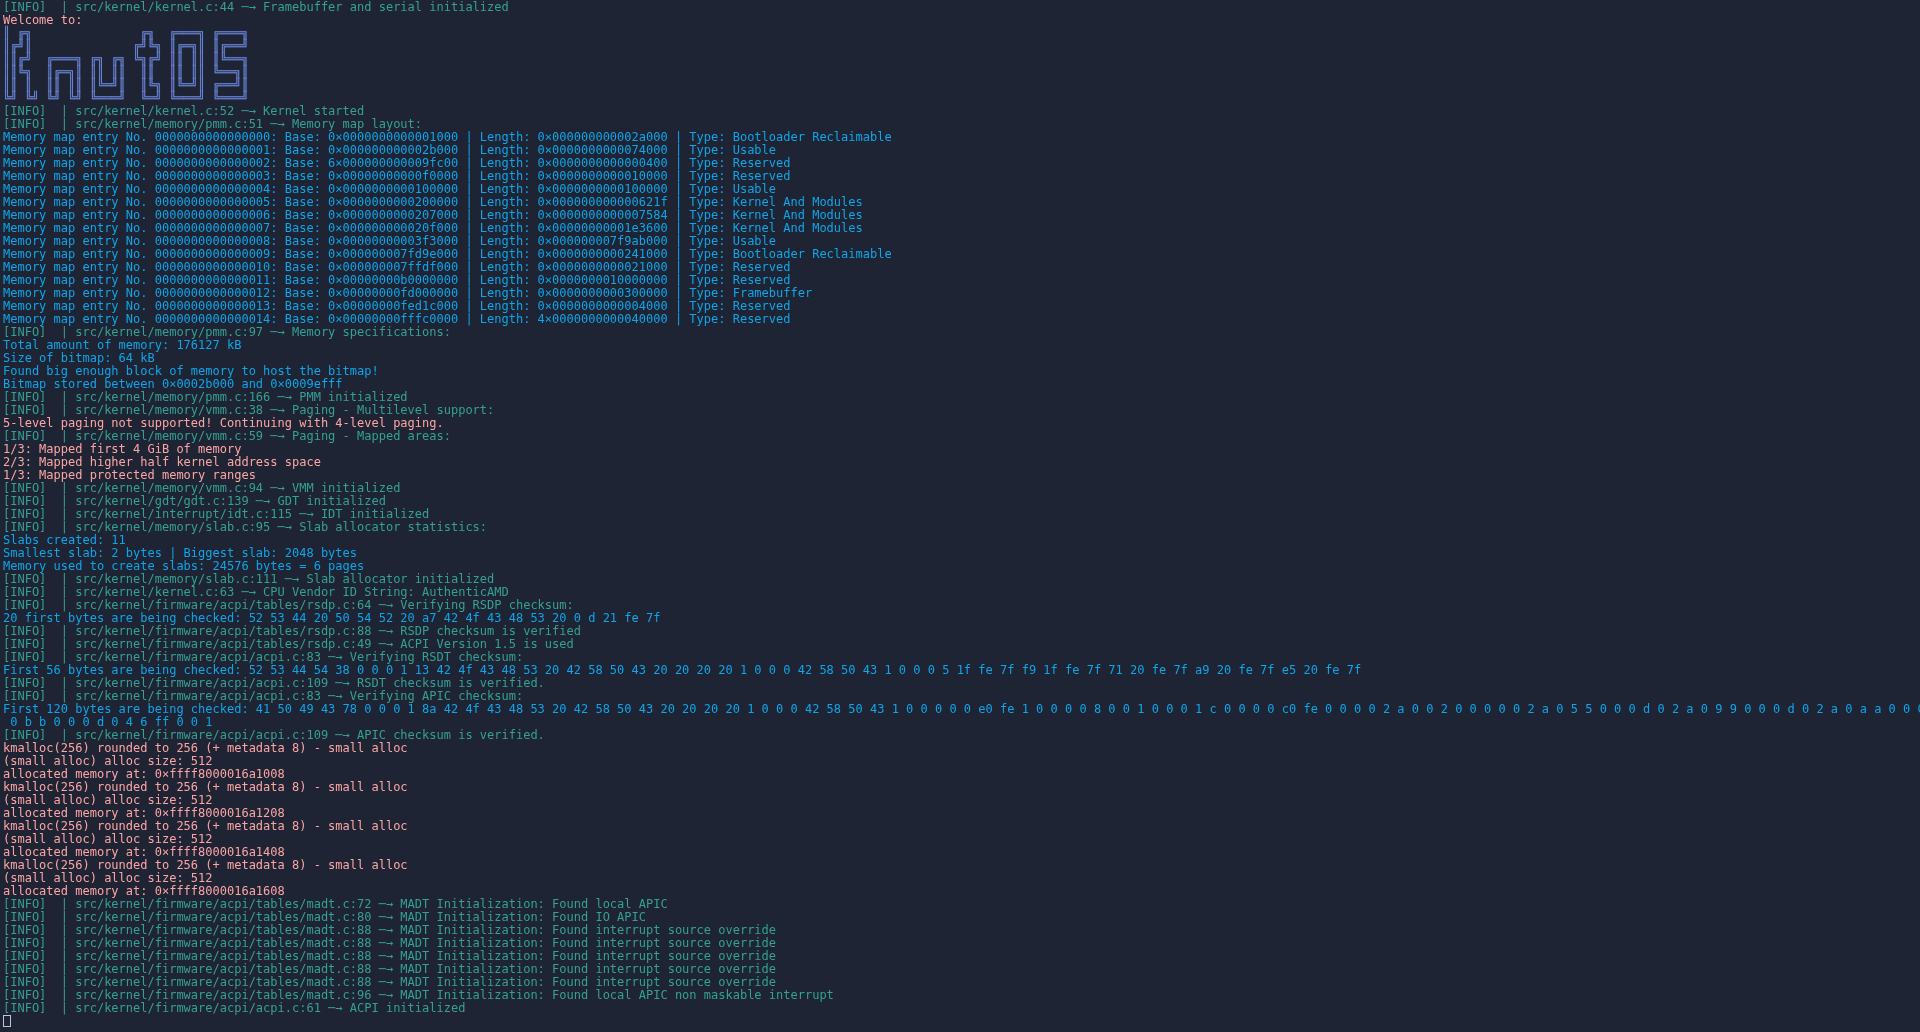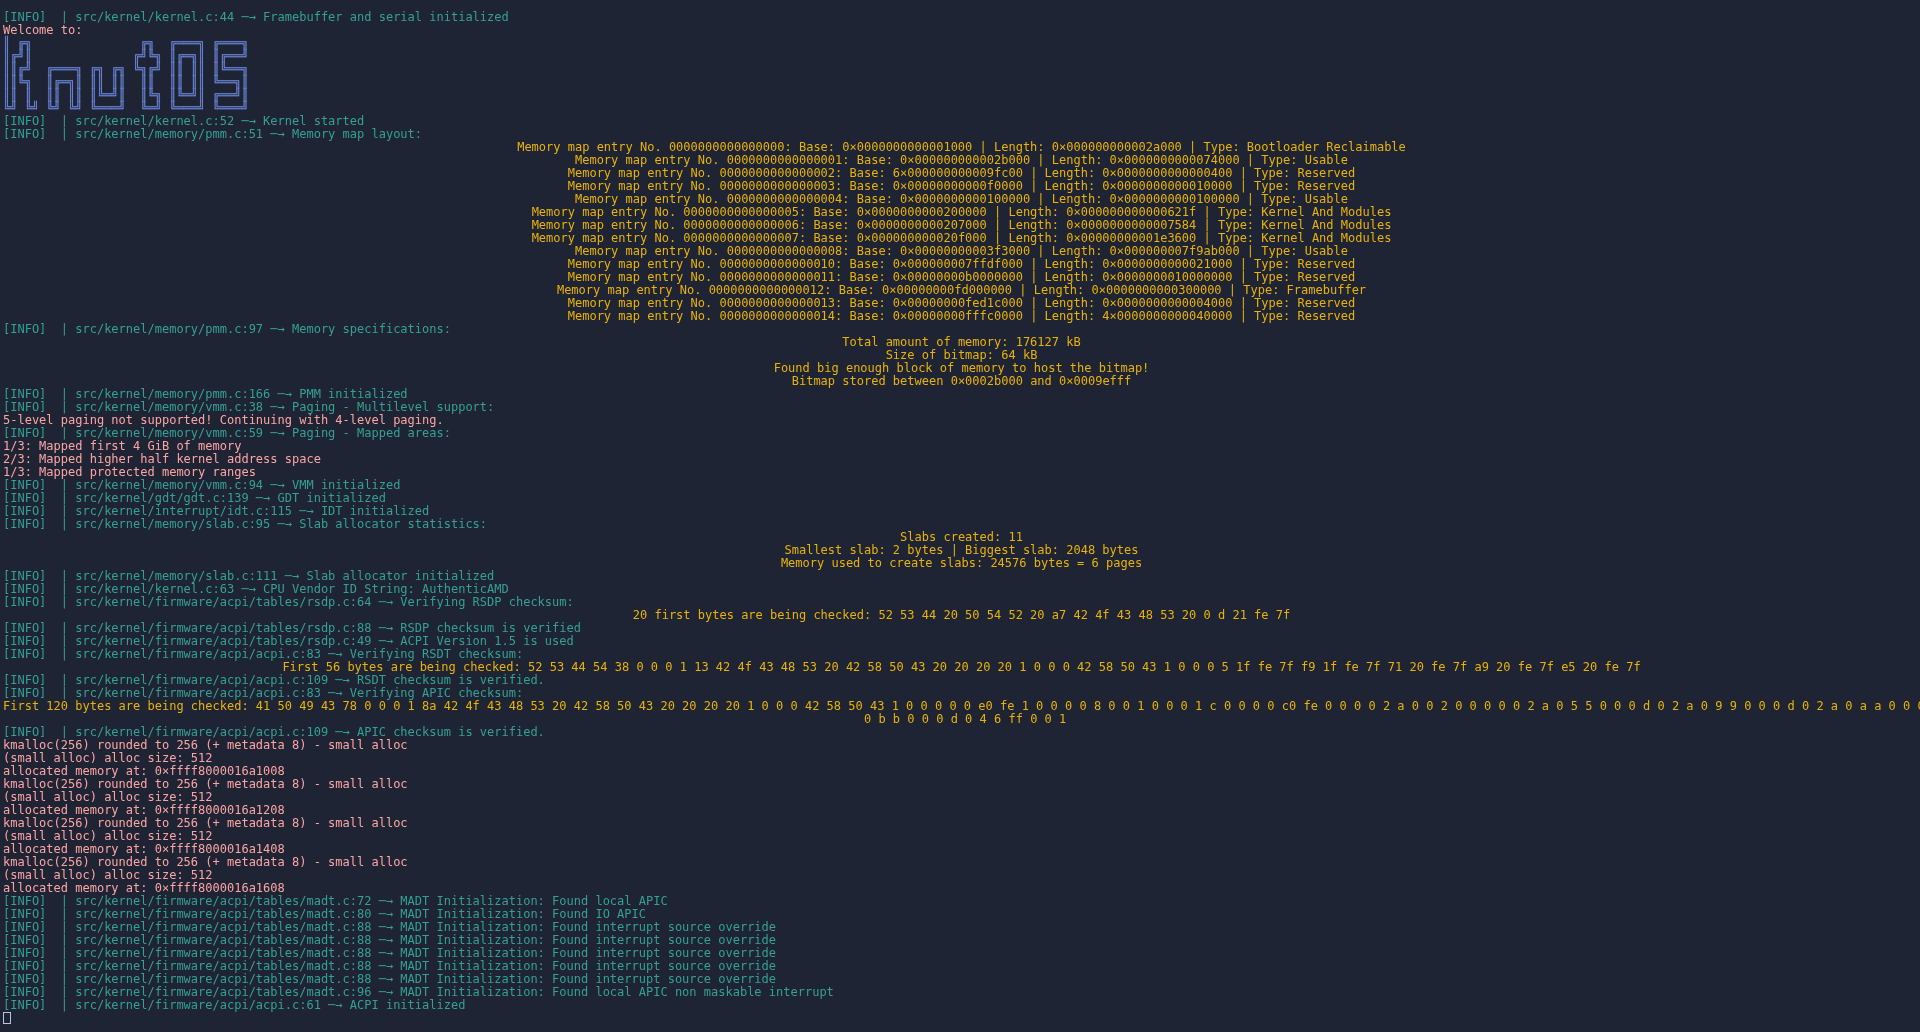--- a/index.html
+++ b/index.html
@@ -1,26 +1,26 @@
 <!DOCTYPE html>
 <html><head>
 <meta charset="utf-8">
 <style>
   html,body{margin:0;padding:0;background:#1e2433;}
   body{width:1920px;height:1032px;overflow:hidden;position:relative;}
   #screen{
     position:absolute;left:0;top:0;width:1920px;height:1032px;
-    padding:11px 0 0 3px;box-sizing:border-box;
+    padding:1px 0 0 3px;box-sizing:border-box;
     font-family:"DejaVu Sans Mono","Liberation Mono",monospace;
     font-size:12px;line-height:13px;
     overflow:hidden;
   }
   .line{white-space:pre;height:13px;}
   .info{color:#35a093;}
-  .purple{color:#eab308;text-align:center;}
+  .purple{color:#0ea5e9;}
   .light{color:#fca5a5;}
   .logo{color:#6b85da;text-shadow:0 0 1px rgba(107,133,218,.45);}
   .cursor{
     display:inline-block;width:6px;height:10px;
     border:1px solid #b9c3e3;vertical-align:middle;margin-top:-2px;
   }
 </style>
 </head>
 <body>
 
@@ -38,20 +38,21 @@
       <div class="line info">[INFO]  | src/kernel/memory/pmm.c:51 ─→ Memory map layout:</div>
       <div class="line purple">Memory map entry No. 0000000000000000: Base: 0×0000000000001000 | Length: 0×000000000002a000 | Type: Bootloader Reclaimable</div>
       <div class="line purple">Memory map entry No. 0000000000000001: Base: 0×000000000002b000 | Length: 0×0000000000074000 | Type: Usable</div>
       <div class="line purple">Memory map entry No. 0000000000000002: Base: 6×000000000009fc00 | Length: 0×0000000000000400 | Type: Reserved</div>
       <div class="line purple">Memory map entry No. 0000000000000003: Base: 0×00000000000f0000 | Length: 0×0000000000010000 | Type: Reserved</div>
       <div class="line purple">Memory map entry No. 0000000000000004: Base: 0×0000000000100000 | Length: 0×0000000000100000 | Type: Usable</div>
       <div class="line purple">Memory map entry No. 0000000000000005: Base: 0×0000000000200000 | Length: 0×000000000000621f | Type: Kernel And Modules</div>
       <div class="line purple">Memory map entry No. 0000000000000006: Base: 0×0000000000207000 | Length: 0×0000000000007584 | Type: Kernel And Modules</div>
       <div class="line purple">Memory map entry No. 0000000000000007: Base: 0×000000000020f000 | Length: 0×00000000001e3600 | Type: Kernel And Modules</div>
       <div class="line purple">Memory map entry No. 0000000000000008: Base: 0×00000000003f3000 | Length: 0×000000007f9ab000 | Type: Usable</div>
+      <div class="line purple">Memory map entry No. 0000000000000009: Base: 0×000000007fd9e000 | Length: 0×0000000000241000 | Type: Bootloader Reclaimable</div>
       <div class="line purple">Memory map entry No. 0000000000000010: Base: 0×000000007ffdf000 | Length: 0×0000000000021000 | Type: Reserved</div>
       <div class="line purple">Memory map entry No. 0000000000000011: Base: 0×00000000b0000000 | Length: 0×0000000010000000 | Type: Reserved</div>
       <div class="line purple">Memory map entry No. 0000000000000012: Base: 0×00000000fd000000 | Length: 0×0000000000300000 | Type: Framebuffer</div>
       <div class="line purple">Memory map entry No. 0000000000000013: Base: 0×00000000fed1c000 | Length: 0×0000000000004000 | Type: Reserved</div>
       <div class="line purple">Memory map entry No. 0000000000000014: Base: 0×00000000fffc0000 | Length: 4×0000000000040000 | Type: Reserved</div>
       <div class="line info">[INFO]  | src/kernel/memory/pmm.c:97 ─→ Memory specifications:</div>
       <div class="line purple">Total amount of memory: 176127 kB</div>
       <div class="line purple">Size of bitmap: 64 kB</div>
       <div class="line purple">Found big enough block of memory to host the bitmap!</div>
       <div class="line purple">Bitmap stored between 0×0002b000 and 0×0009efff</div>

